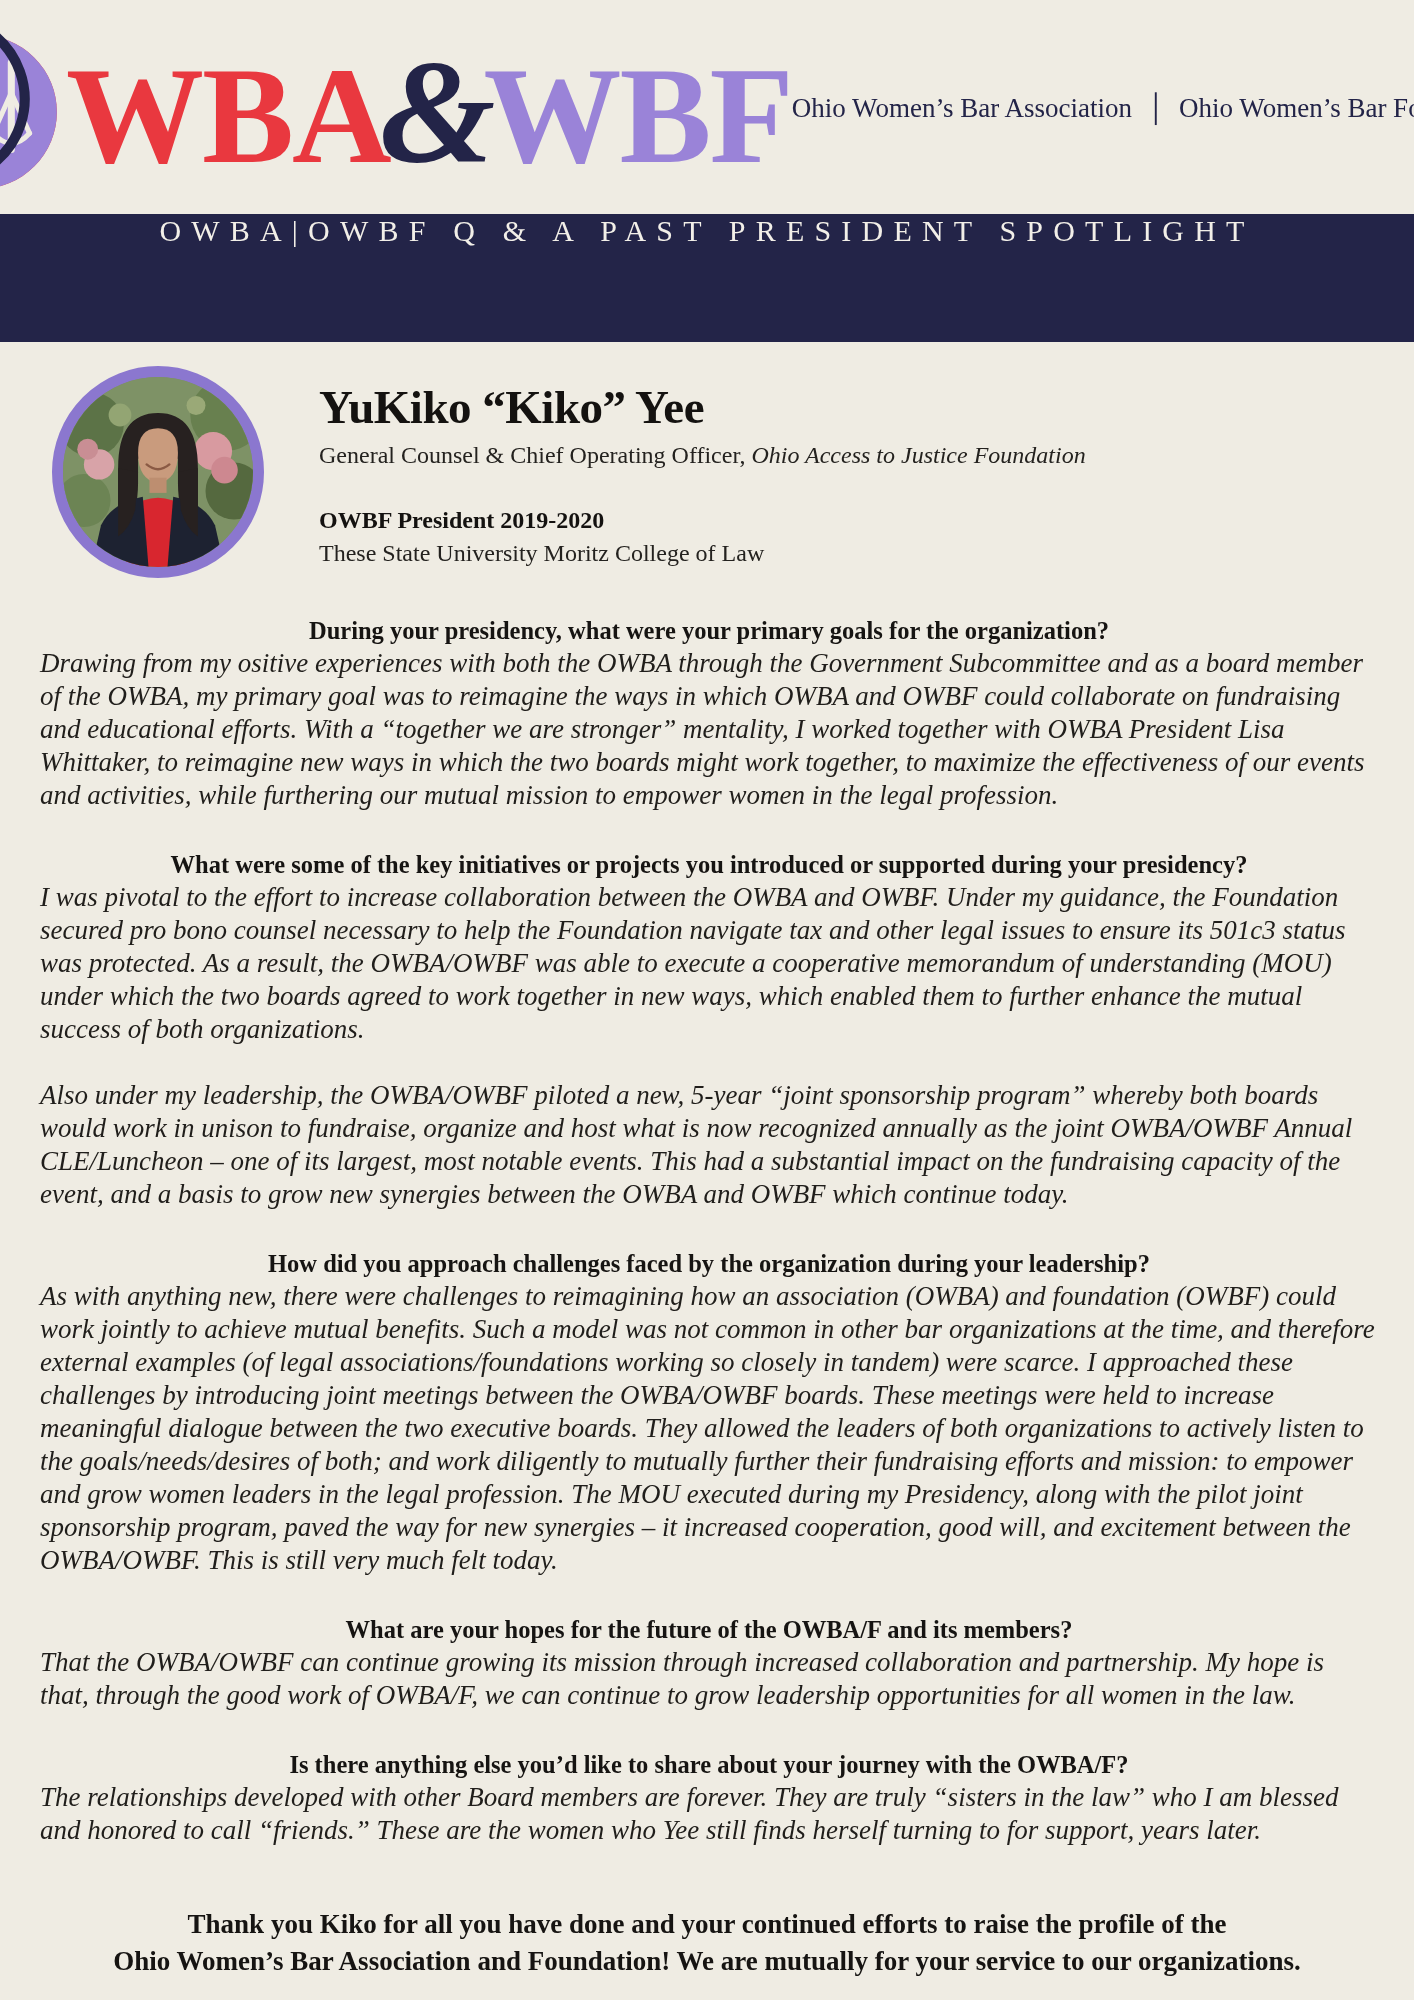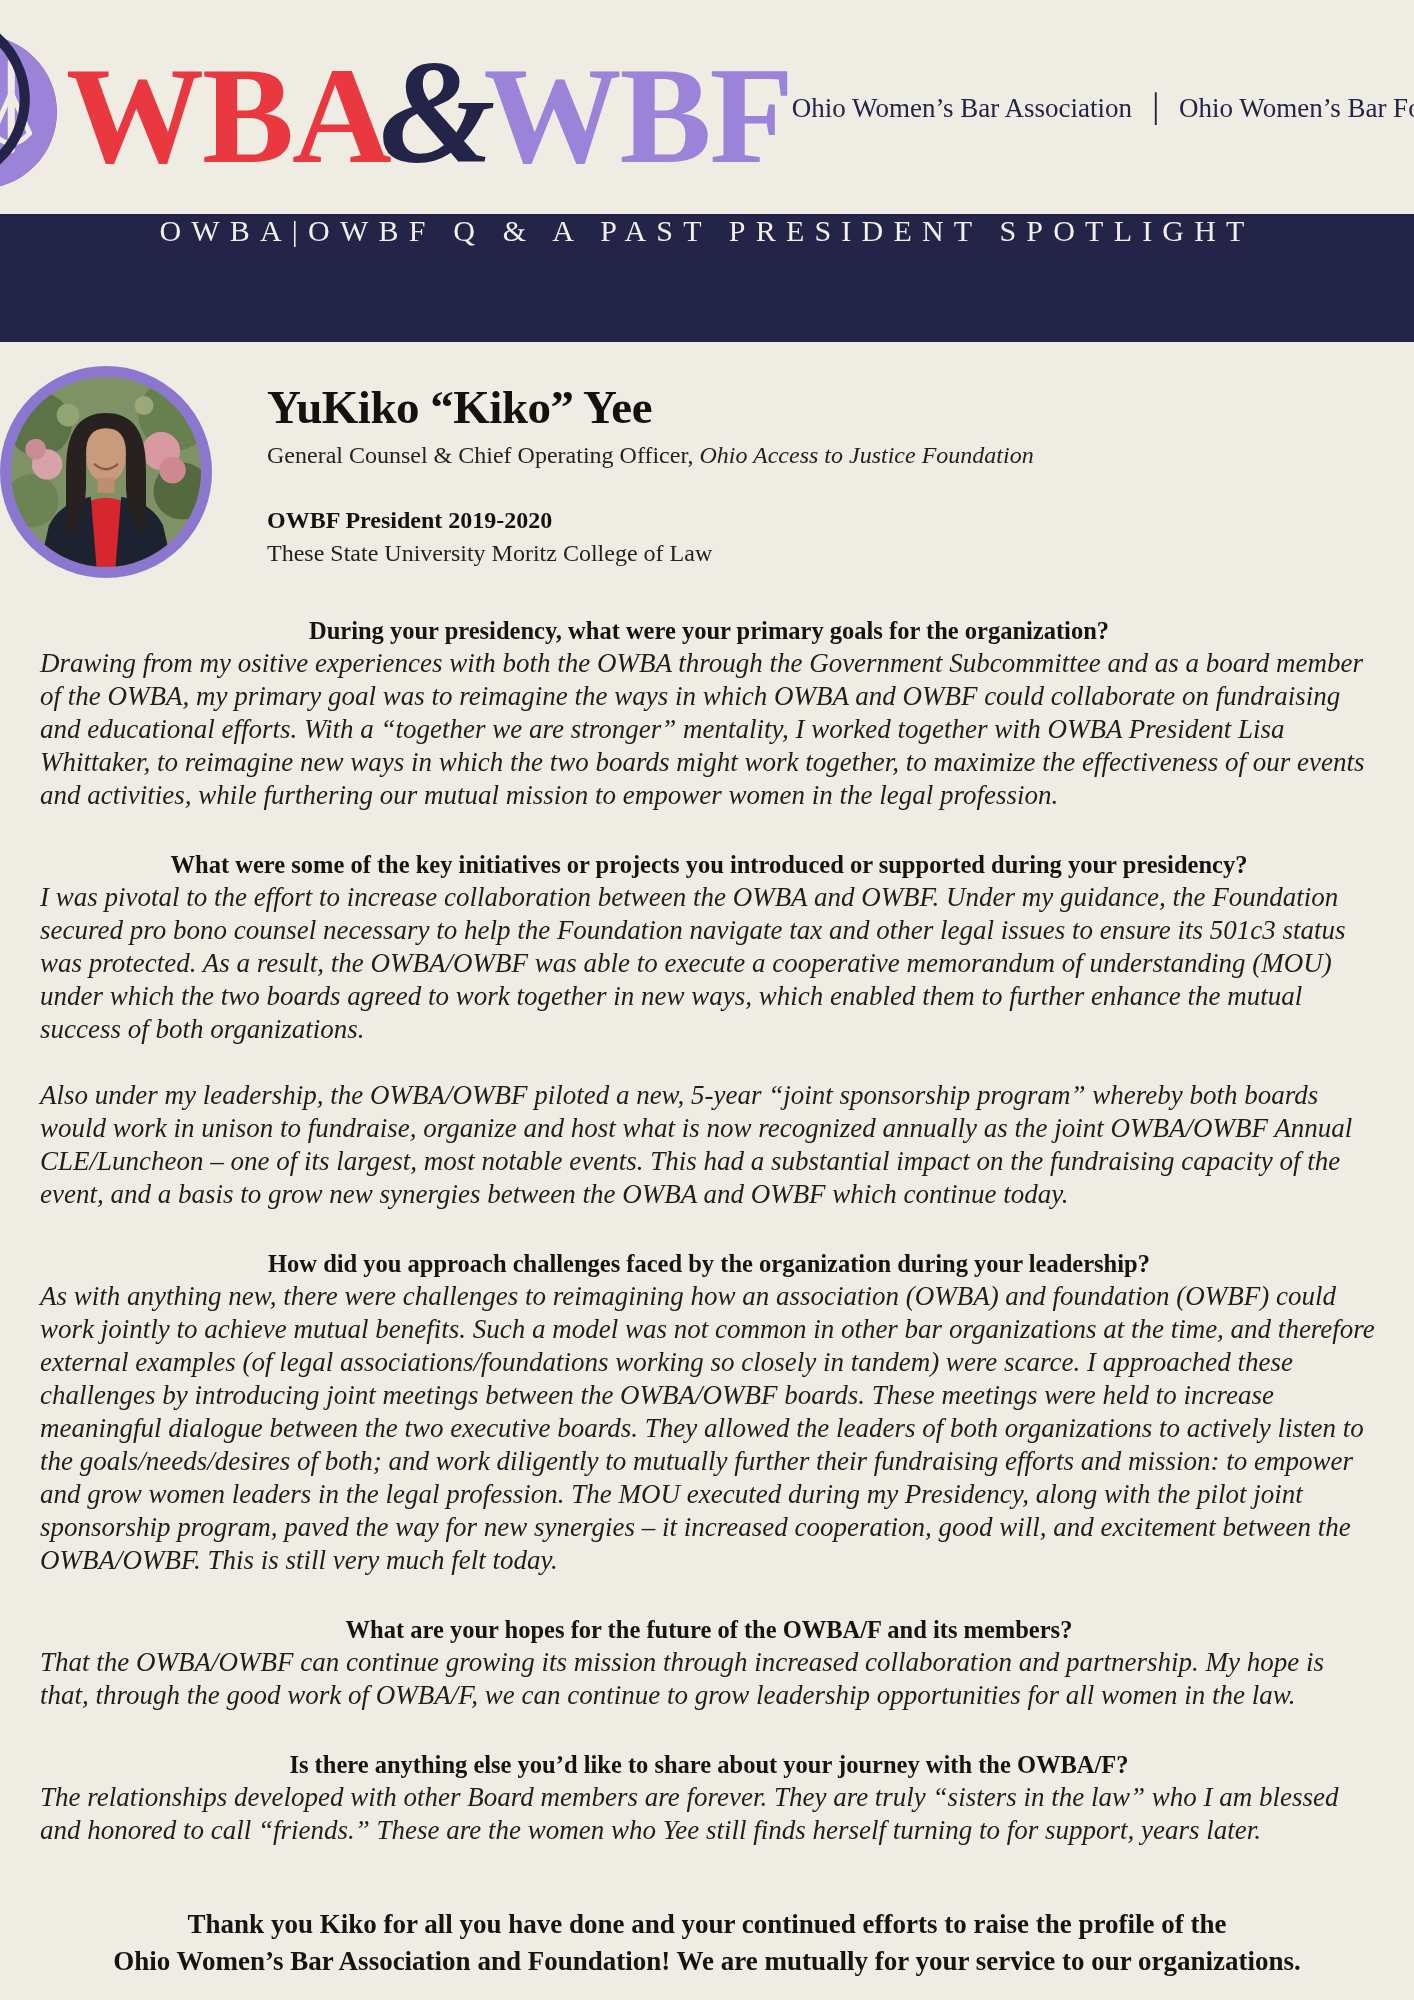--- a/index.html
+++ b/index.html
@@ -55,20 +55,21 @@
     font-size: 30px;
     letter-spacing: 0.34em;
     white-space: nowrap;
   }
 
   
   .profile {
     margin-top: 24px;
     display: flex;
     align-items: flex-start;
+    padding-left: 52px;
   }
   .photo-ring {
     width: 212px; height: 212px;
     border-radius: 50%;
     border: 11px solid #8b77cf;
     overflow: hidden;
     flex: 0 0 auto;
     background: #7b8f63;
   }
   .photo-ring svg { display: block; width: 100%; height: 100%; }

